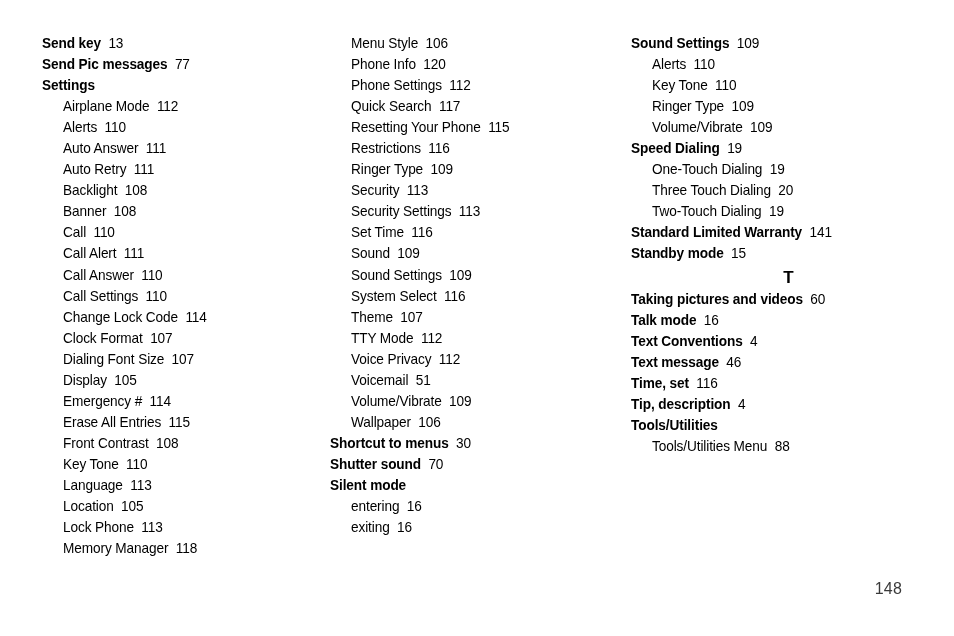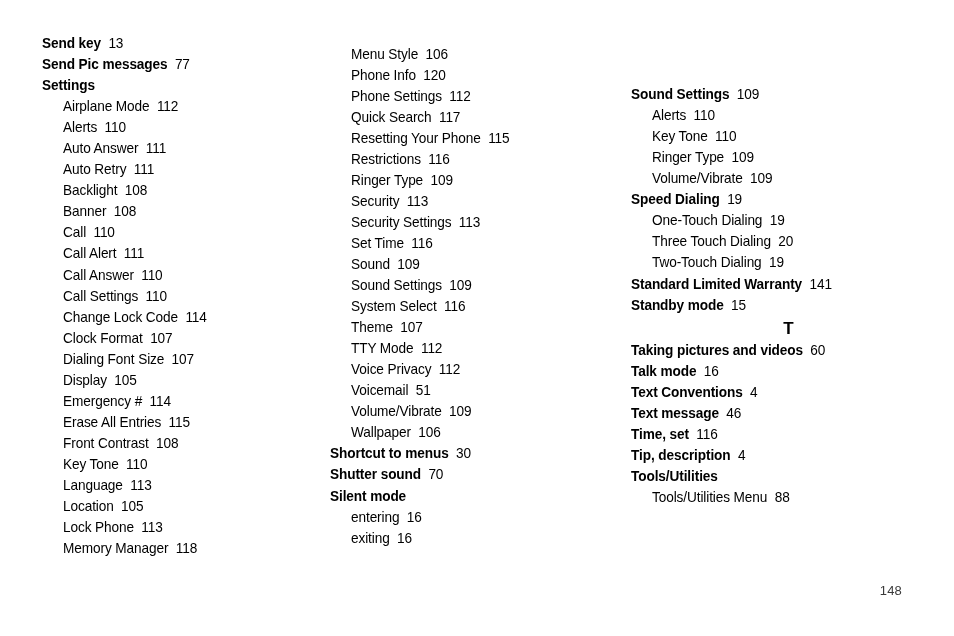--- a/index.html
+++ b/index.html
@@ -23,21 +23,21 @@
     inset: 0;
   }
 
   
   .columns {
     position: absolute;
     top: 33px;
     left: 0;
     right: 0;
     display: flex;
-    align-items: center;
+    align-items: flex-start;
   }
   .column {
     position: relative;
     box-sizing: border-box;
   }
   .col-1 { width: 318px; padding-left: 42px; }
   .col-2 { width: 300px; padding-left: 12px; }
   .col-3 { width: 336px; padding-left: 13px; }
 
   
@@ -77,21 +77,21 @@
     padding-top: 2px;
     padding-bottom: 1px;
     padding-right: 8px;
   }
 
   
   .folio {
     position: absolute;
     right: 52px;
     bottom: 38px;
-    font-size: 13px;
+    font-size: 16px;
     color: #3a3a3a;
     letter-spacing: 0.2px;
   }
 </style>
 </head>
 <body>
 
 <div class="page">
 
   <div class="columns">

